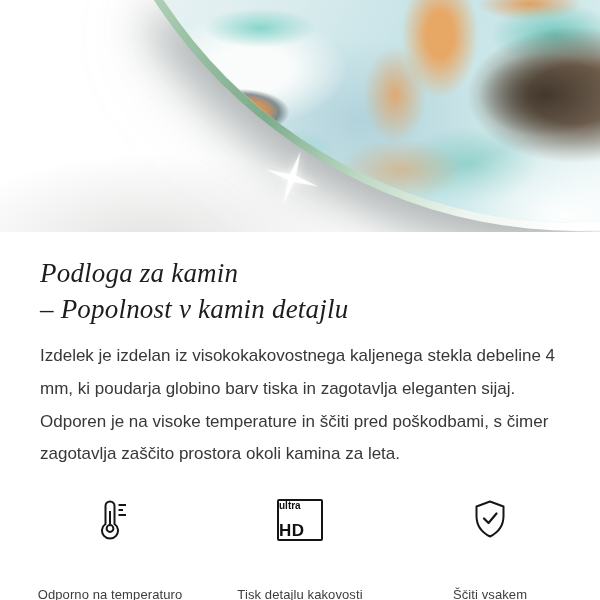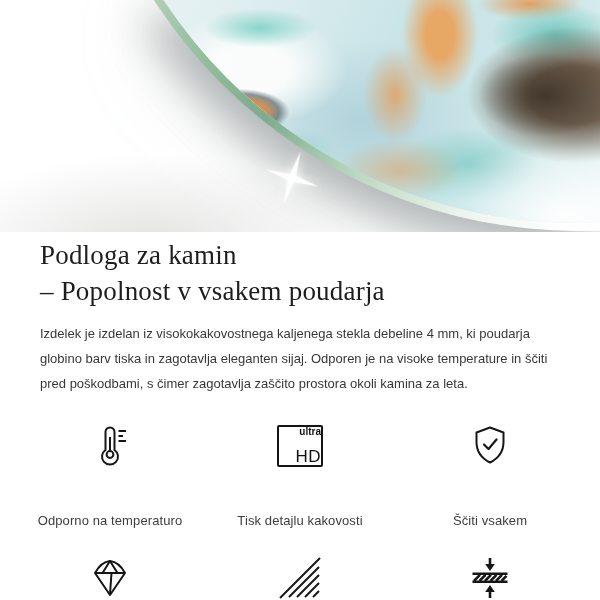--- a/index.html
+++ b/index.html
@@ -37,60 +37,60 @@
             radial-gradient(50px 30px at 300px 150px, rgba(130,210,200,.5), rgba(130,210,200,0) 70%),
             radial-gradient(130px 75px at 250px 70px, rgba(252,253,252,.95) 30%, rgba(252,253,252,0) 75%),
             radial-gradient(170px 110px at 360px 120px, rgba(168,203,214,.7), rgba(168,203,214,0) 75%),
             radial-gradient(220px 110px at 420px 215px, rgba(186,226,228,.9), rgba(186,226,228,0) 78%),
             linear-gradient(115deg,#f2f7f5 5%,#dfeef0 35%,#c8e4e7 60%,#cde7e9 80%,#eef7f7 100%); }
   .sparkle { position:absolute; left:262px; top:148px; width:60px; height:60px;
              transform:rotate(18deg);
              filter:drop-shadow(0 0 5px rgba(255,255,255,.95)); }
 
   
-  h1 { margin:6px 40px 0; font-family:"Liberation Serif","DejaVu Serif",serif;
+  h1 { margin:24px 40px 0; font-family:"Liberation Serif","DejaVu Serif",serif;
        font-weight:400; font-size:27px; line-height:1.32; color:#1d1d1d;
-       letter-spacing:.2px; }
+       letter-spacing:.2px;font-style:italic; }
   h1 span { display:block; }
-  .desc { margin:13px 40px 9px; width:520px; font-size:13px; line-height:1.92;
+  .desc { margin:13px 40px 9px; width:520px; font-size:17px; line-height:1.92;
           color:#383838; }
 
   
   .features { margin-top:24px; padding:0 15px; display:grid;
               grid-template-columns:repeat(3,1fr); row-gap:26px; }
   .feature { display:flex; flex-direction:column; align-items:center; }
   .icon-wrap { height:46px; display:flex; align-items:flex-end;
                justify-content:center; margin-bottom:9px; }
   .flabel { font-size:13px; color:#3d3d3d; letter-spacing:.1px;margin-top:37px; }
   svg.fi { stroke:#161616; fill:none; stroke-width:2; }
   .hd-box { width:46px; height:42px; border:2.5px solid #141414; border-radius:2px;
-            display:flex; flex-direction:column; align-items:flex-end;
+            display:flex; flex-direction:column; align-items:flex-start;
             justify-content:center; line-height:1; color:#111; }
   .hd-box .ultra { font-size:10px; font-weight:700; }
-  .hd-box .hd { font-size:17px; font-weight:400; letter-spacing:.5px; margin-top:11px; }
+  .hd-box .hd { font-size:17px; font-weight:700; letter-spacing:.5px; margin-top:11px; }
 </style>
 </head>
 <body>
 
 <div>
 
   <div class="hero">
     <div class="glass-shadow-wrap">
       <div class="glass-edge"></div>
     </div>
     <div class="glass-art"></div>
     <svg class="sparkle" viewBox="0 0 60 60">
       <path d="M30 2 L33.2 26.8 L58 30 L33.2 33.2 L30 58 L26.8 33.2 L2 30 L26.8 26.8 Z" fill="#ffffff" opacity="0.95"></path>
       <circle cx="30" cy="30" r="3.5" fill="#ffffff"></circle>
     </svg>
   </div>
 
   <h1>
     <span>Podloga za kamin</span>
-    <span>– Popolnost v vsakem poudarja</span>
+    <span>– Popolnost v kamin detajlu</span>
   </h1>
 
   <p class="desc">Izdelek je izdelan iz visokokakovostnega kaljenega stekla debeline 4 mm, ki poudarja globino barv tiska in zagotavlja eleganten sijaj. Odporen je na visoke temperature in ščiti pred poškodbami, s čimer zagotavlja zaščito prostora okoli kamina za leta.</p>
 
   <div class="features">
 
     <div class="feature">
       <div class="icon-wrap">
         <svg class="fi" width="44" height="44" viewBox="0 0 44 44">
           <path d="M17.5 27 L17.5 9 A4.5 4.5 0 0 1 26.5 9 L26.5 27 A8 8 0 1 1 17.5 27 Z"></path>

